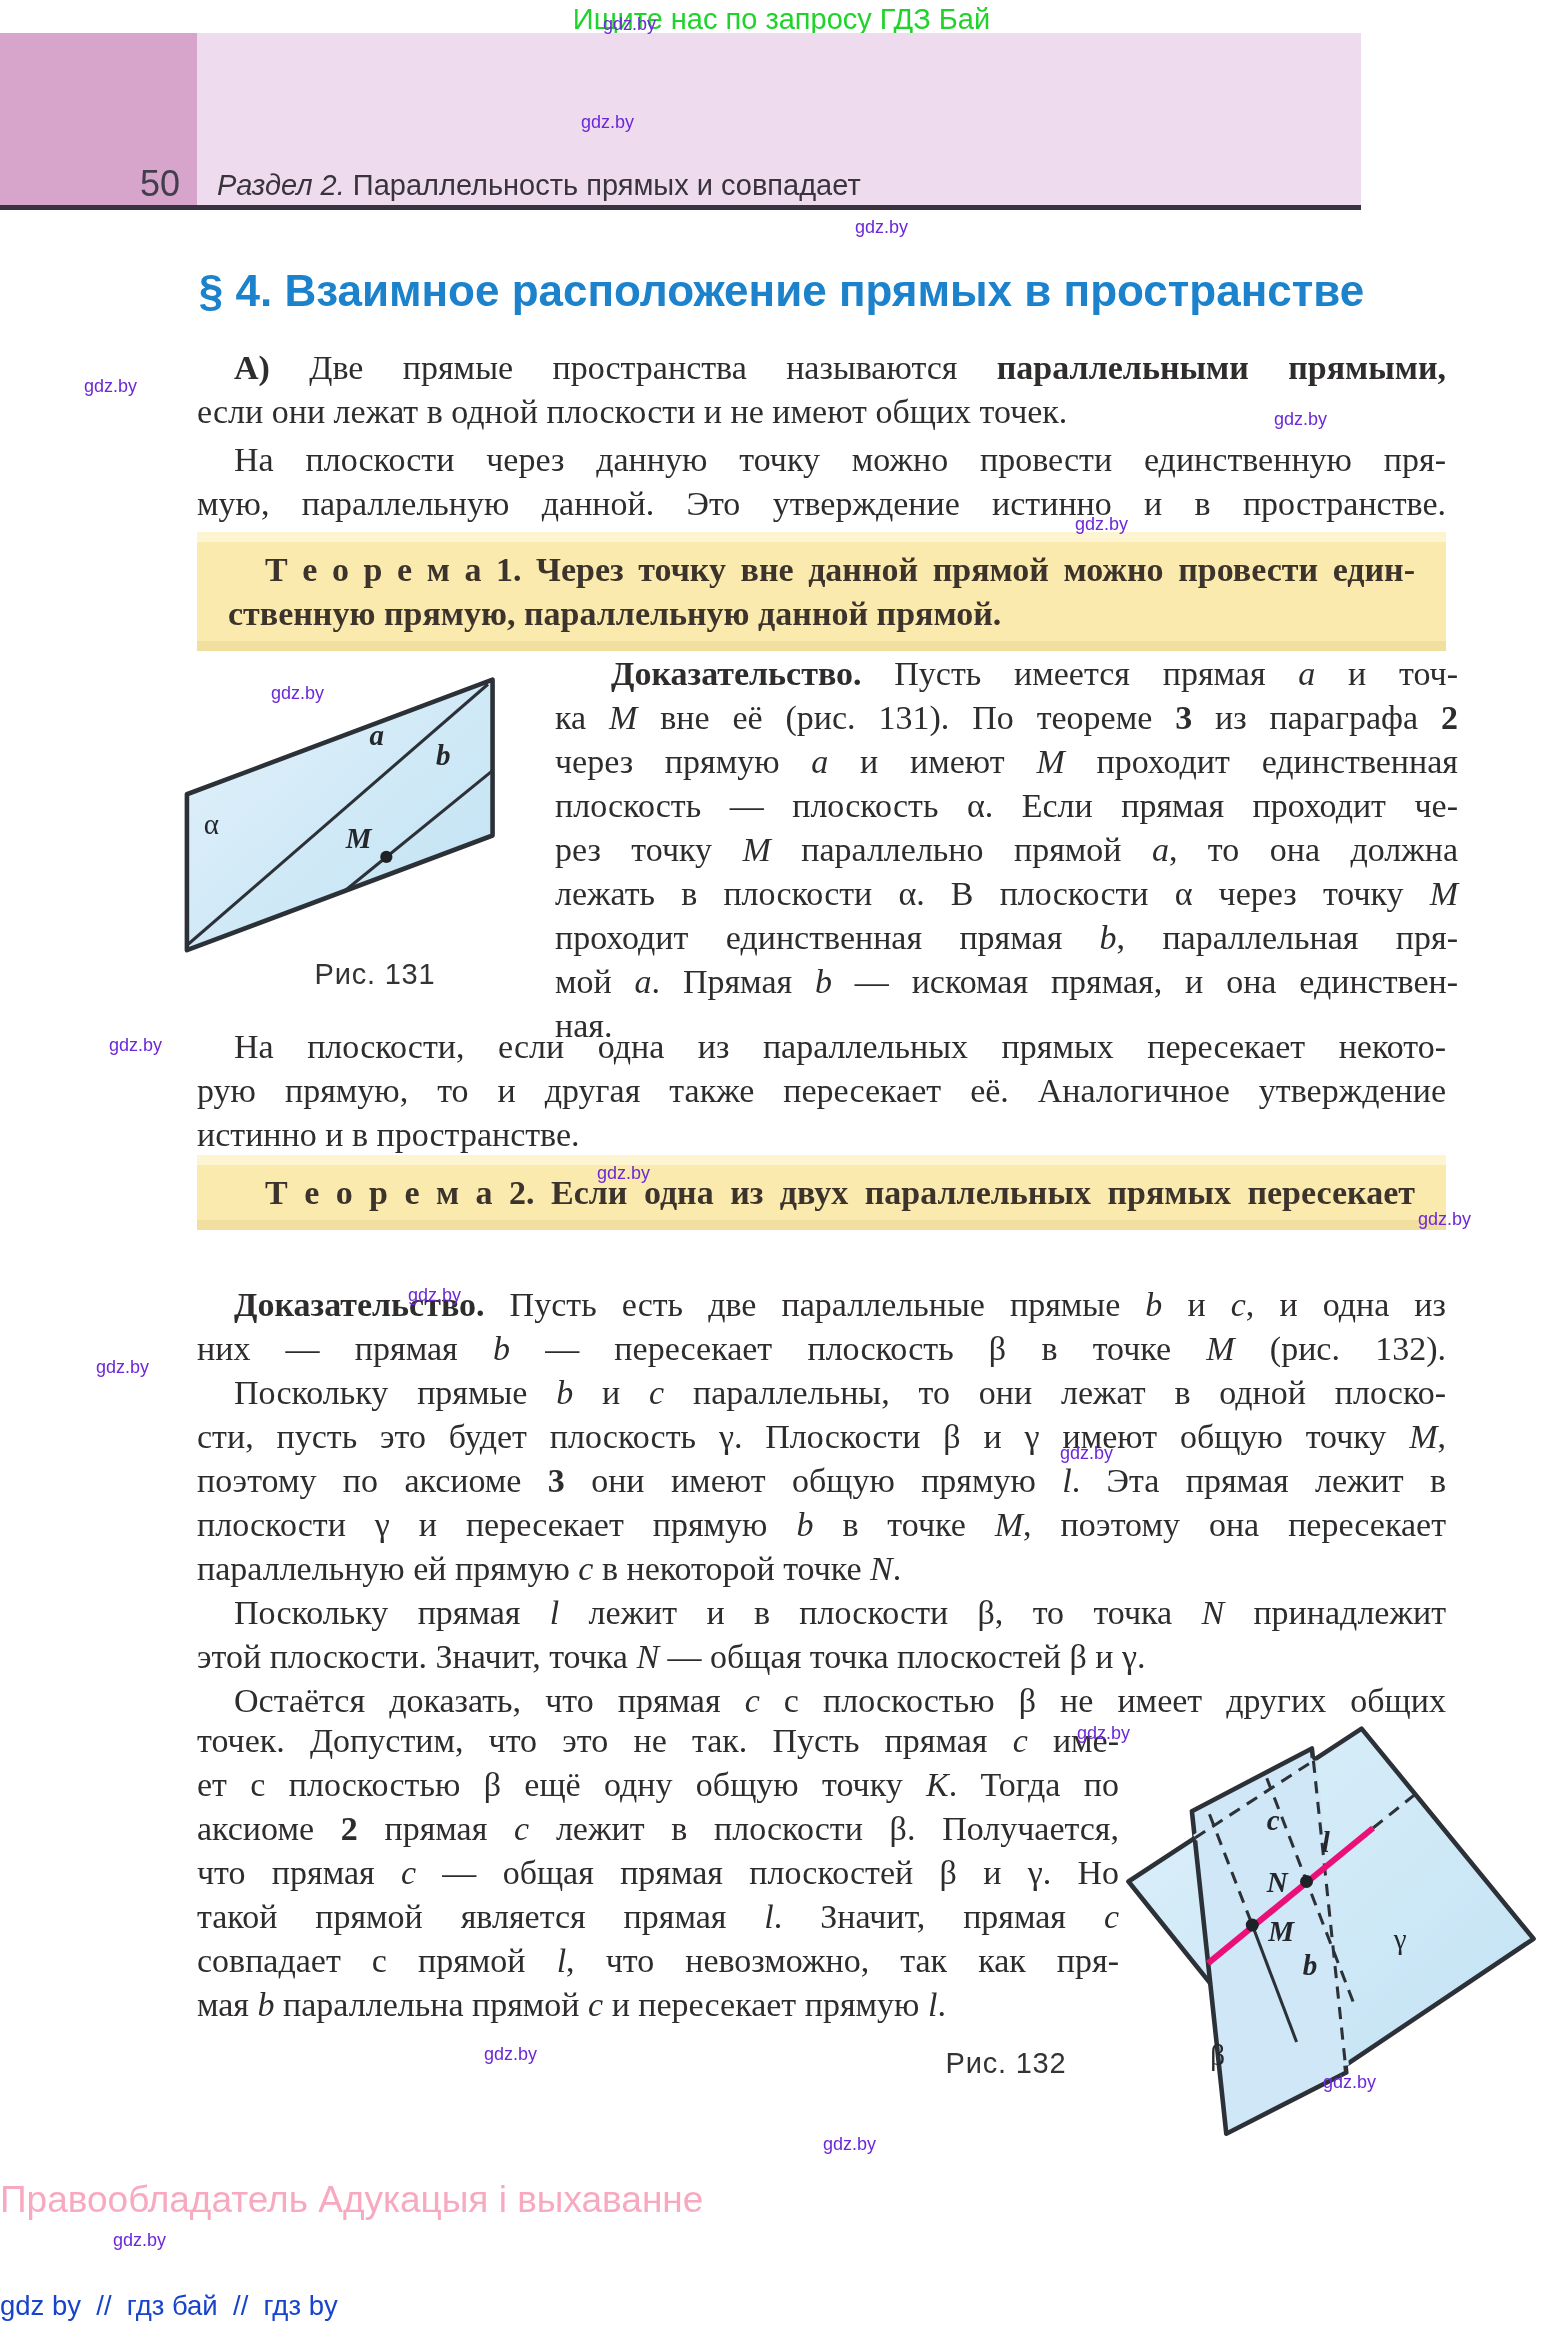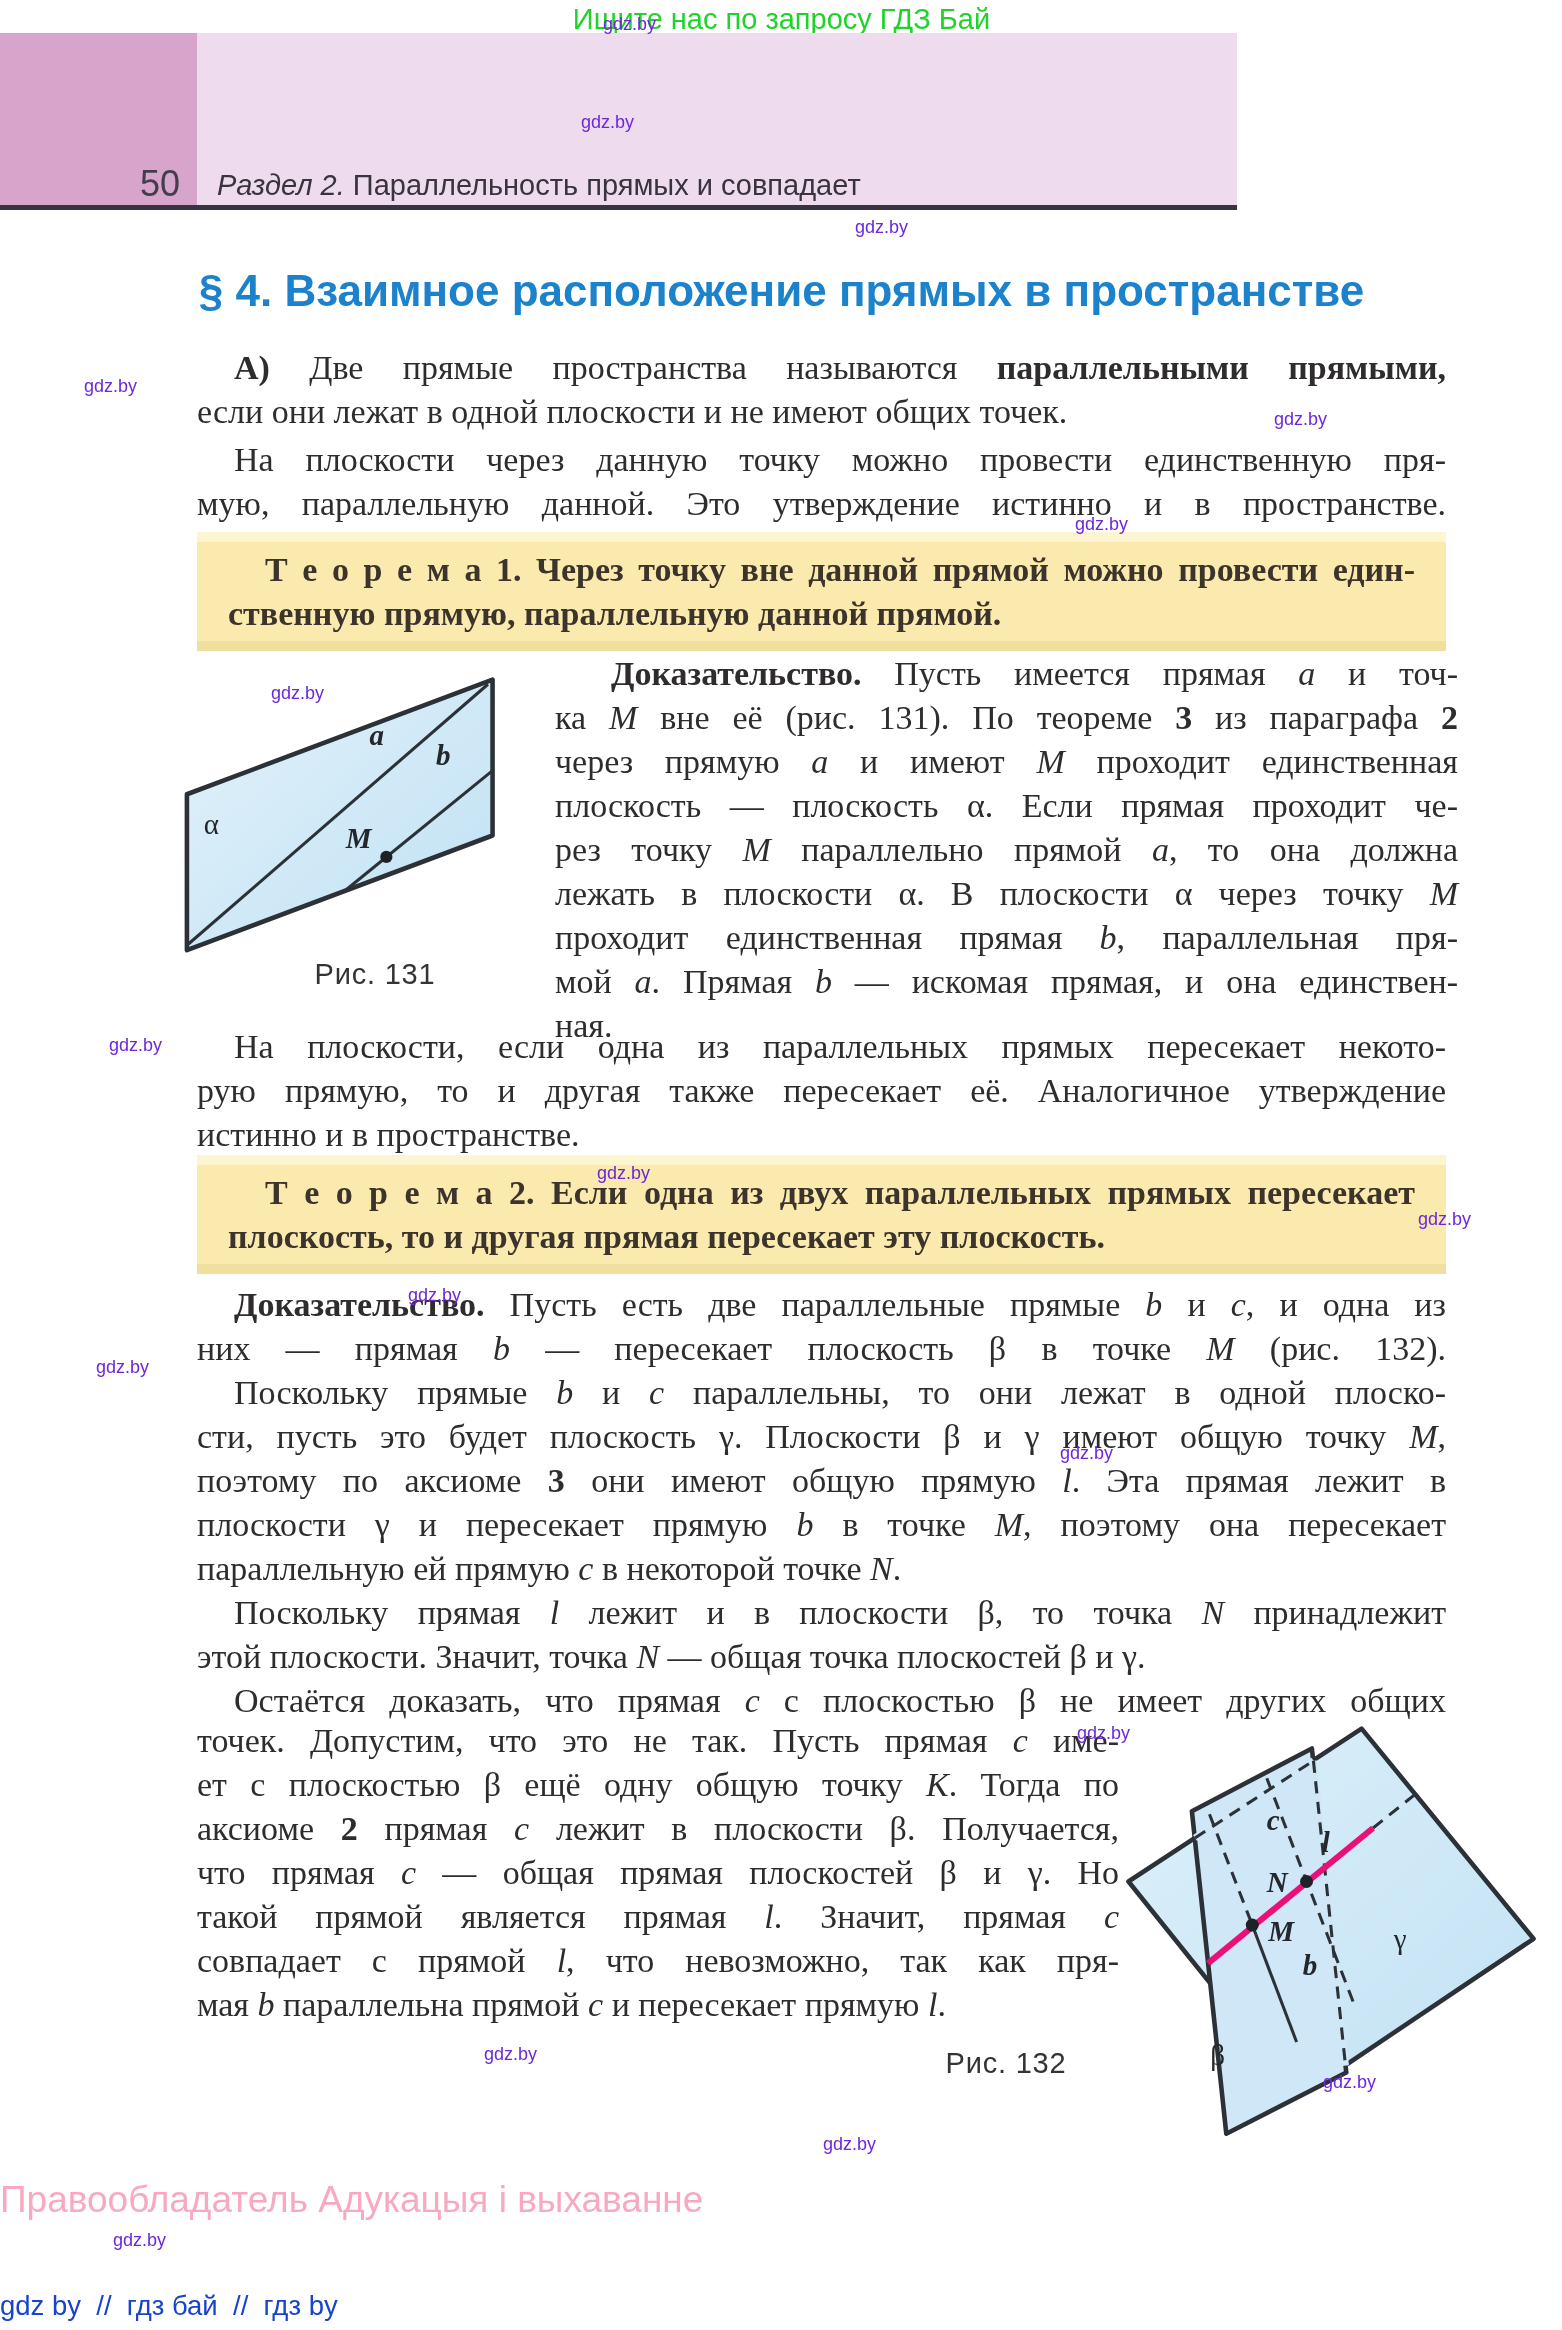--- a/index.html
+++ b/index.html
@@ -8,21 +8,21 @@
     font-family:"Liberation Serif","DejaVu Serif",serif;color:#2f2c2c;
     overflow:hidden;
   }
   .abs{position:absolute}
   .sans{font-family:"Liberation Sans","DejaVu Sans",sans-serif}
 
   
   .promo{left:0;top:3.1px;width:1563px;text-align:center;font-size:29px;color:#1fd32b}
 
   
-  .band{left:0;top:33px;width:1237px;height:172px;background:#eedcee;border-bottom:5.4px solid #39333f}
+  .band{left:0;top:33px;width:1361px;height:172px;background:#eedcee;border-bottom:5.4px solid #39333f}
   .band-dark{left:0;top:0;width:197px;height:172px;background:#d7a5cc}
   .pageno{left:115px;top:130px;width:65px;text-align:right;font-size:36px;color:#433e4b}
   .section{left:217px;top:136px;font-size:29px;color:#38333d;white-space:pre}
   .section .it{font-style:italic}
 
   
   .title{left:0;top:266px;width:1563px;text-align:center;font-weight:bold;font-size:44px;color:#1b82cb}
 
   
   .block{position:absolute}
@@ -128,21 +128,20 @@
 </div>
 
 <div class="abs block p3">
   <span class="tl ind j"><span>На плоскости, если одна из параллельных прямых пересекает некото-</span></span>
   <span class="tl j"><span>рую прямую, то и другая также пересекает её. Аналогичное утверждение</span></span>
   <span class="tl"><span>истинно и в пространстве.</span></span>
 </div>
 
 <div class="abs theorem t2">
   <span class="tl ind j"><span>Т е о р е м а 2. Если одна из двух параллельных прямых пересекает</span></span>
-  <span class="tl"><span>плоскость, то и другая прямая пересекает эту плоскость.</span></span>
 </div>
 
 <div class="abs block proof2a">
   <span class="tl ind j"><span class="s-b">Доказательство.</span><span> Пусть есть две параллельные прямые </span><span class="s-i">b</span><span> и </span><span class="s-i">c</span><span>, и одна из</span></span>
   <span class="tl j"><span>них — прямая </span><span class="s-i">b</span><span> — пересекает плоскость β в точке </span><span class="s-i">M</span><span> (рис. 132).</span></span>
   <span class="tl ind j"><span>Поскольку прямые </span><span class="s-i">b</span><span> и </span><span class="s-i">c</span><span> параллельны, то они лежат в одной плоско-</span></span>
   <span class="tl j"><span>сти, пусть это будет плоскость γ. Плоскости β и γ имеют общую точку </span><span class="s-i">M</span><span>,</span></span>
   <span class="tl j"><span>поэтому по аксиоме </span><span class="s-b">3</span><span> они имеют общую прямую </span><span class="s-i">l</span><span>. Эта прямая лежит в</span></span>
   <span class="tl j"><span>плоскости γ и пересекает прямую </span><span class="s-i">b</span><span> в точке </span><span class="s-i">M</span><span>, поэтому она пересекает</span></span>
   <span class="tl"><span>параллельную ей прямую </span><span class="s-i">c</span><span> в некоторой точке </span><span class="s-i">N</span><span>.</span></span>

